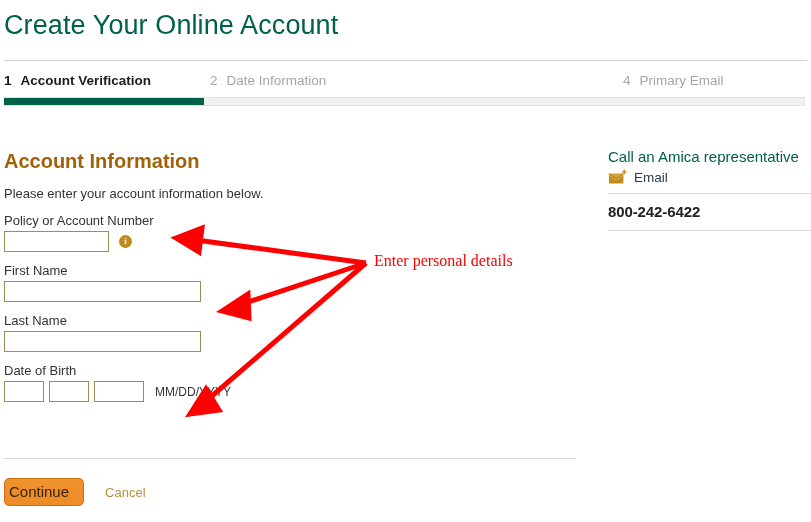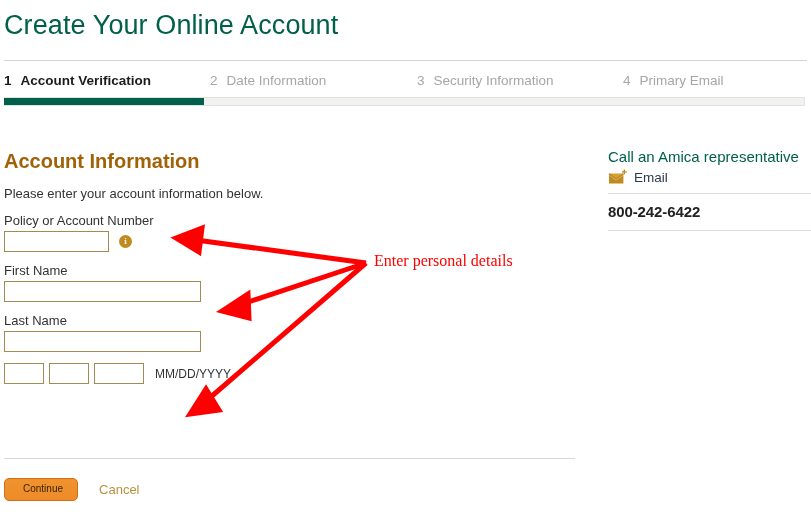--- a/index.html
+++ b/index.html
@@ -183,22 +183,22 @@
     top: 478px;
     display: flex;
     align-items: center;
   }
   #continue-button {
     background: linear-gradient(#f0932f, #ed8b28);
     border: 1px solid #cf6f12;
     border-radius: 5px;
     color: #3a2403;
     font-family: "Liberation Sans", sans-serif;
-    font-size: 10px;
-    padding: 5px 14px 6px 18px;
+    font-size: 15px;
+    padding: 5px 14px 6px 4px;
     cursor: pointer;
     line-height: 1;
   }
   #cancel-link {
     margin-left: 21px;
     color: #b8913c;
     font-size: 13px;
     text-decoration: none;
     cursor: pointer;
   }
@@ -271,23 +271,20 @@
 
 <div id="page-title">Create Your Online Account</div>
 <div id="header-rule"></div>
 
 <div id="stepbar">
   <div class="step is-active" id="step-0">
     <span class="step-num">1</span><span class="step-label">Account Verification</span>
   </div>
   <div class="step is-inactive" id="step-1">
     <span class="step-num">2</span><span class="step-label">Date Information</span>
-  </div>
-  <div class="step is-inactive" id="step-2">
-    <span class="step-num">3</span><span class="step-label">Security Information</span>
   </div>
   <div class="step is-inactive" id="step-3">
     <span class="step-num">4</span><span class="step-label">Primary Email</span>
   </div>
 </div>
 
 <div id="progress-track">
   <div id="progress-fill" style="width: 25%;"></div>
 </div>
 
@@ -313,20 +310,21 @@
   </div>
 
   <div class="field">
     <label class="field-label">Last Name</label>
     <div class="field-row">
       <input class="text-input" id="last-name-input" type="text" value="" style="">
     </div>
   </div>
 
   <div class="field">
+    <label class="field-label">Date of Birth</label>
     <div class="field-row">
       <input class="text-input dob-input" id="dob-month-input" type="text" value="" style="">
       <input class="text-input dob-input" id="dob-day-input" type="text" value="" style="">
       <input class="text-input dob-input" id="dob-year-input" type="text" value="" style="">
       <span id="dob-format">MM/DD/YYYY</span>
     </div>
   </div>
 </div>
 
 <div id="form-rule"></div>

